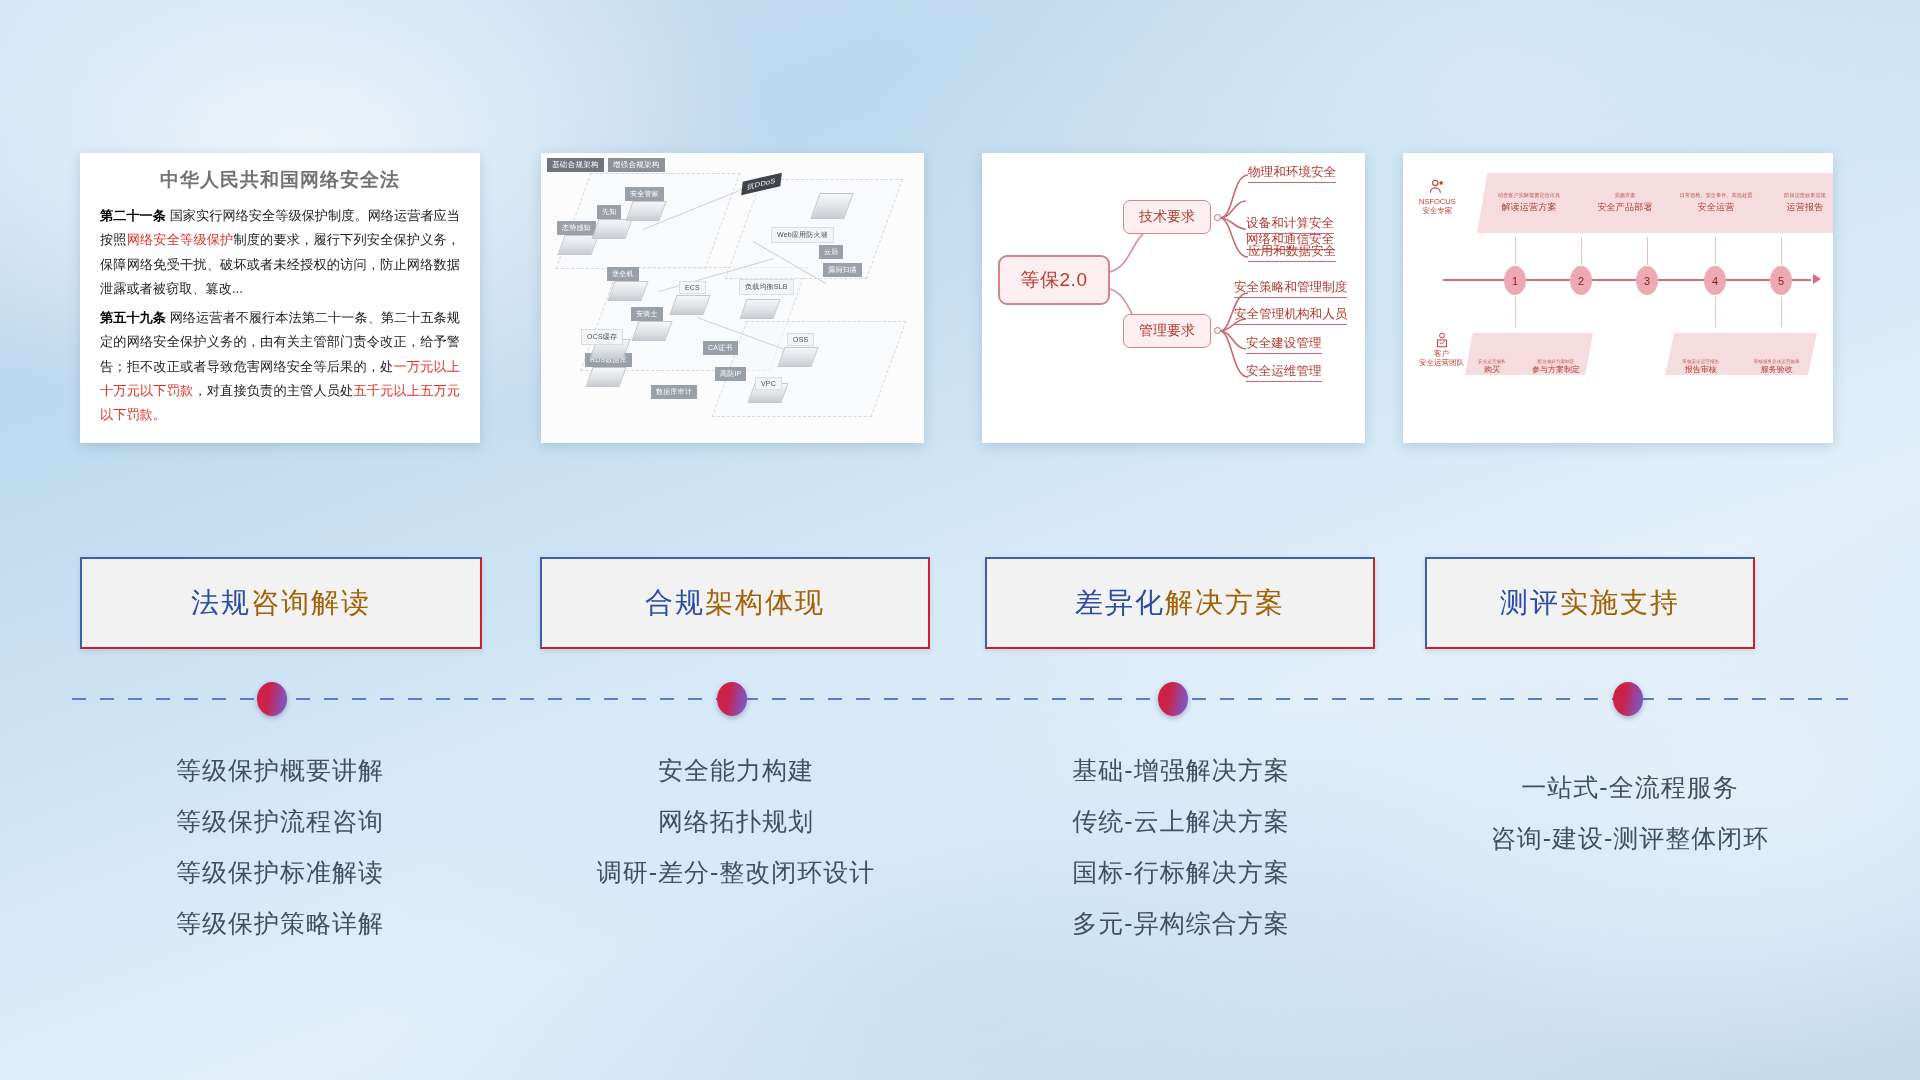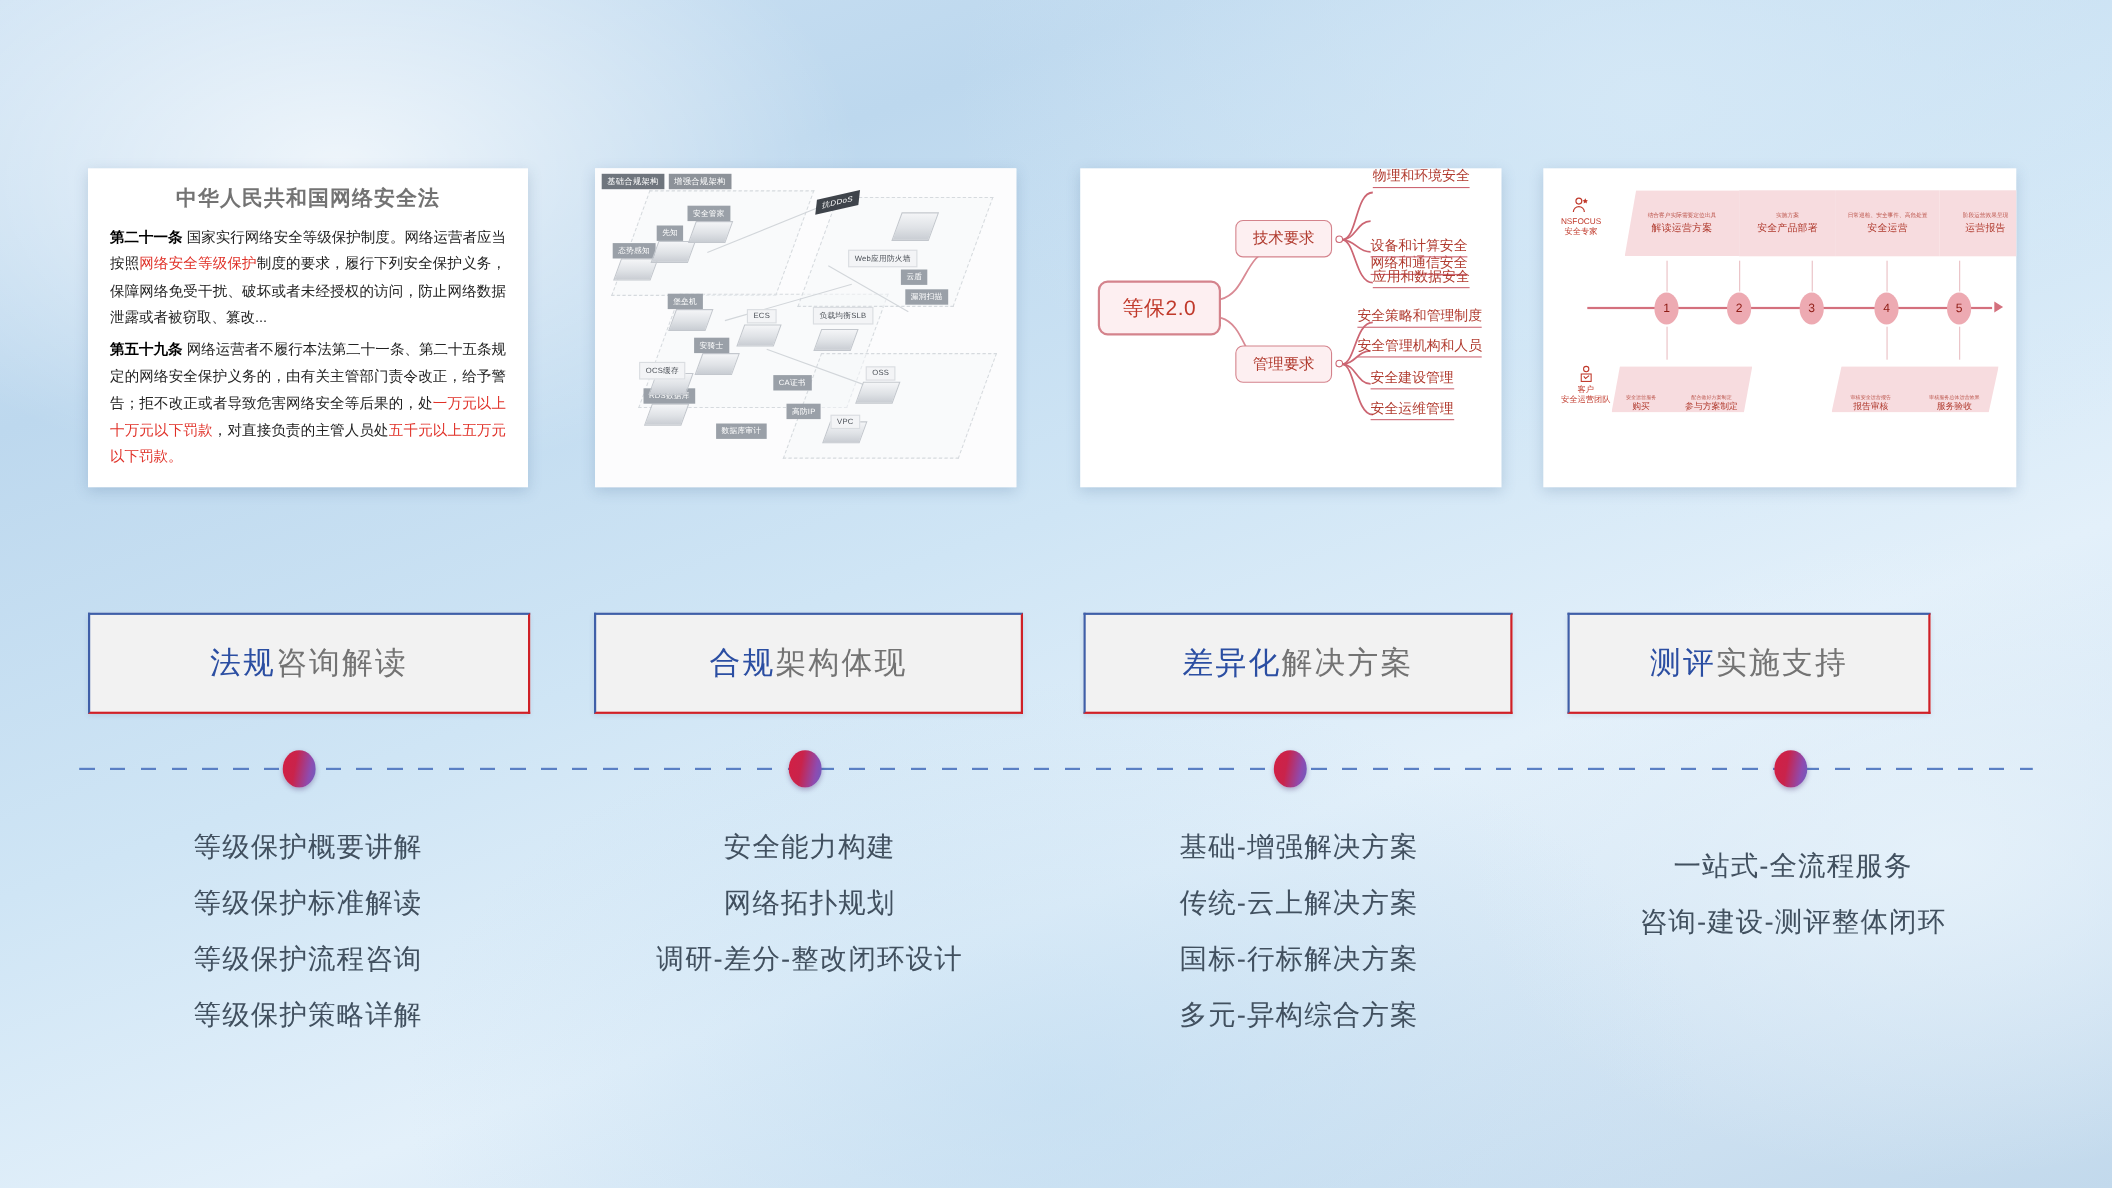--- a/index.html
+++ b/index.html
@@ -124,21 +124,21 @@
   
   .heads { position: absolute; top: 557px; left: 0; width: 1920px; height: 92px; }
   .head-box {
     position: absolute; top: 0; height: 92px; background: #f2f2f2;
     border: 2px solid #cf2027; border-top-color: #3f5fa8; border-left-color: #3f5fa8;
     display: flex; align-items: center; justify-content: center;
     box-shadow: 0 2px 5px rgba(50,80,130,0.14);
   }
   .head-box .ttl { font-size: 28px; letter-spacing: 2px; white-space: nowrap; }
   .head-box .ttl .b { color: #2b4ea2; }
-  .head-box .ttl .r { color: #737373; }
+  .head-box .ttl .r { color: #a16207; }
   .hb-1 { left: 80px;   width: 402px; }
   .hb-2 { left: 540px;  width: 390px; }
   .hb-3 { left: 985px;  width: 390px; }
   .hb-4 { left: 1425px; width: 330px; }
 
   
   .rail { position: absolute; top: 698px; left: 72px; width: 1776px; height: 2px;
     background: repeating-linear-gradient(to right, #5a7fc4 0 14px, transparent 14px 28px); }
   .bead {
     position: absolute; width: 30px; height: 34px; border-radius: 50%;
@@ -244,21 +244,21 @@
           <path d="M238,178 C250,178 250,140 266,140" fill="none" stroke="#cc6673" stroke-width="1.6"></path>
           <path d="M238,178 C250,178 252,166 264,166" fill="none" stroke="#cc6673" stroke-width="1.6"></path>
           <path d="M238,178 C250,178 252,196 264,196" fill="none" stroke="#cc6673" stroke-width="1.6"></path>
           <path d="M238,178 C250,178 250,224 266,224" fill="none" stroke="#cc6673" stroke-width="1.6"></path>
         </svg>
 
         <div class="mind-root">等保2.0</div>
 
         <div class="mind-branch tech">技术要求</div>
         <div class="mind-dot" style="left:232px;top:61px;"></div>
-        <div class="mind-leaf" style="left:266px;top:0;">物理和环境安全</div>
+        <div class="mind-leaf" style="left:266px;top:12px;">物理和环境安全</div>
         <div class="mind-leaf" style="left:264px;top:35px;margin-top:44px;">网络和通信安全</div>
         <div class="mind-leaf" style="left:264px;top:63px;">设备和计算安全</div>
         <div class="mind-leaf" style="left:266px;top:91px;">应用和数据安全</div>
 
         <div class="mind-branch mgmt">管理要求</div>
         <div class="mind-dot" style="left:232px;top:174px;"></div>
         <div class="mind-leaf" style="left:252px;top:127px;">安全策略和管理制度</div>
         <div class="mind-leaf" style="left:252px;top:154px;">安全管理机构和人员</div>
         <div class="mind-leaf" style="left:264px;top:183px;">安全建设管理</div>
         <div class="mind-leaf" style="left:264px;top:211px;">安全运维管理</div>
@@ -377,22 +377,22 @@
 
   <div class="rail"></div>
   <div class="bead bead-1"></div>
   <div class="bead bead-2"></div>
   <div class="bead bead-3"></div>
   <div class="bead bead-4"></div>
 
   <div class="lists">
     <ul class="col col-1">
       <li>等级保护概要讲解</li>
+      <li>等级保护流程咨询</li>
       <li>等级保护标准解读</li>
-      <li>等级保护流程咨询</li>
       <li>等级保护策略详解</li>
     </ul>
     <ul class="col col-2">
       <li>安全能力构建</li>
       <li>网络拓扑规划</li>
       <li>调研-差分-整改闭环设计</li>
     </ul>
     <ul class="col col-3">
       <li>基础-增强解决方案</li>
       <li>传统-云上解决方案</li>

